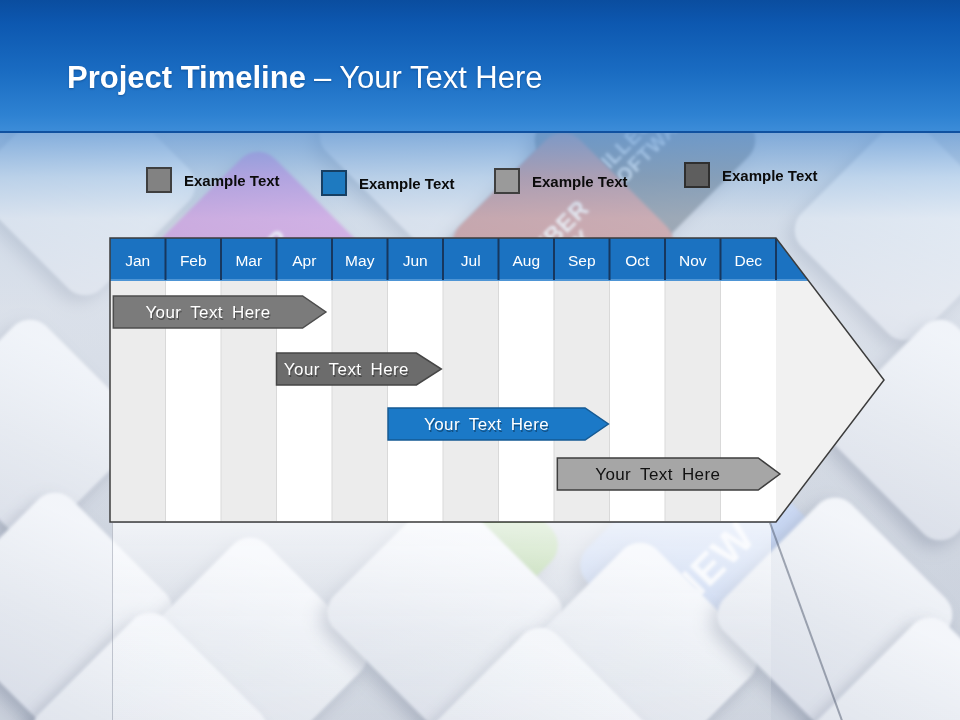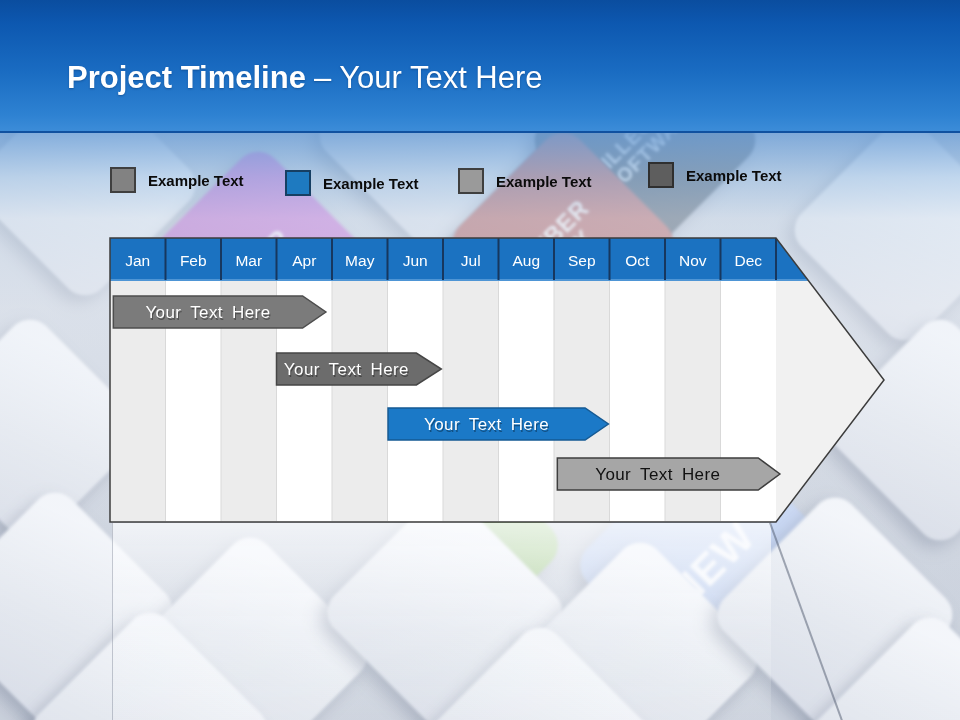--- a/index.html
+++ b/index.html
@@ -22,21 +22,21 @@
          rgba(235,239,245,.12) 100%);}
   
   .header-band{position:absolute;left:0;top:0;width:960px;height:131px;
        background:linear-gradient(180deg,#0a4d9f 0%,#0d58b0 18%,#1a6cc2 55%,#2e82d2 88%,#3c8cd8 100%);
        border-bottom:2px solid rgba(30,90,160,.35);}
   .slide-title{position:absolute;left:67px;top:60px;color:#fff;font-size:31px;
        text-shadow:0 1px 2px rgba(0,40,90,.4);white-space:nowrap;}
   .slide-title .t-bold{font-weight:bold;}
   .slide-title .t-rest{font-weight:normal;margin-left:8px;}
   
-  .legend-item{position:absolute;display:flex;align-items:center;}
+  .legend-item{position:absolute;display:flex;align-items:center;margin-left:36px;}
   .swatch{width:22px;height:22px;border:2px solid #333;margin-right:12px;flex:none;}
   .legend-label{font-size:15px;font-weight:bold;color:#0b0b0b;white-space:nowrap;}
   #li0{left:110px;top:167px}#li1{left:285px;top:170px}#li2{left:458px;top:168px}#li3{left:648px;top:162px}
   
   .reflection{position:absolute;left:112px;top:523px;width:658px;height:197px;
        background:linear-gradient(180deg,rgba(252,253,255,.72),rgba(246,248,251,.28) 55%,rgba(246,248,251,.10));
        border-left:1px solid rgba(100,110,130,.35);}
   .refl-diagonal{position:absolute;left:769px;top:523px;width:2px;height:212px;
        background:rgba(80,90,110,.5);transform-origin:top left;transform:rotate(-20deg);}
   

